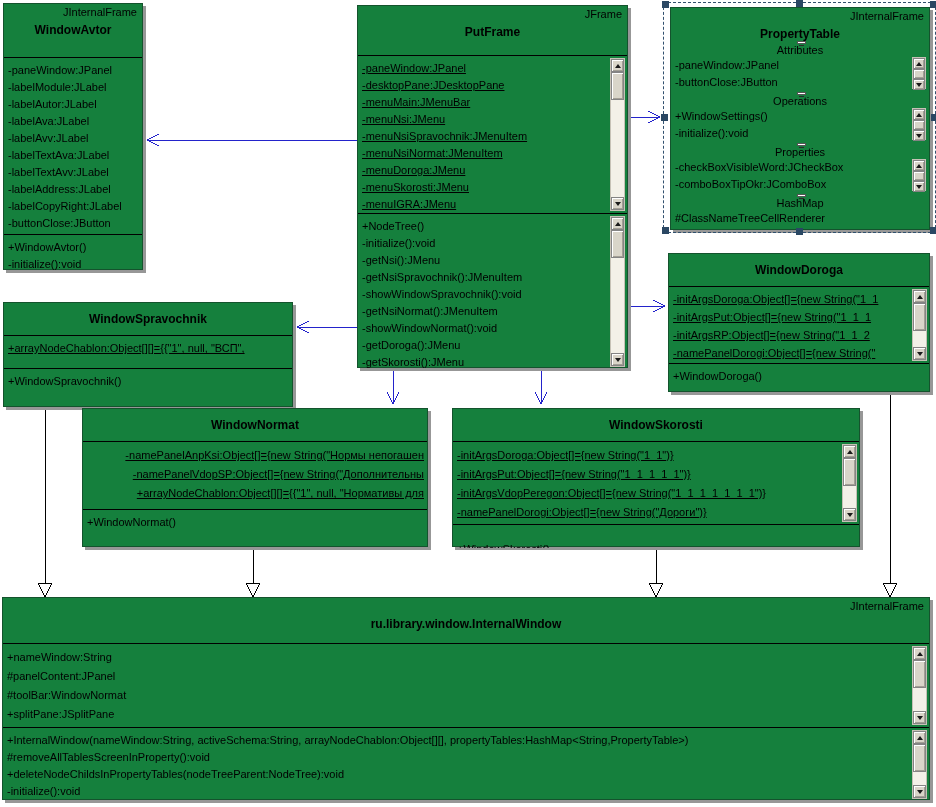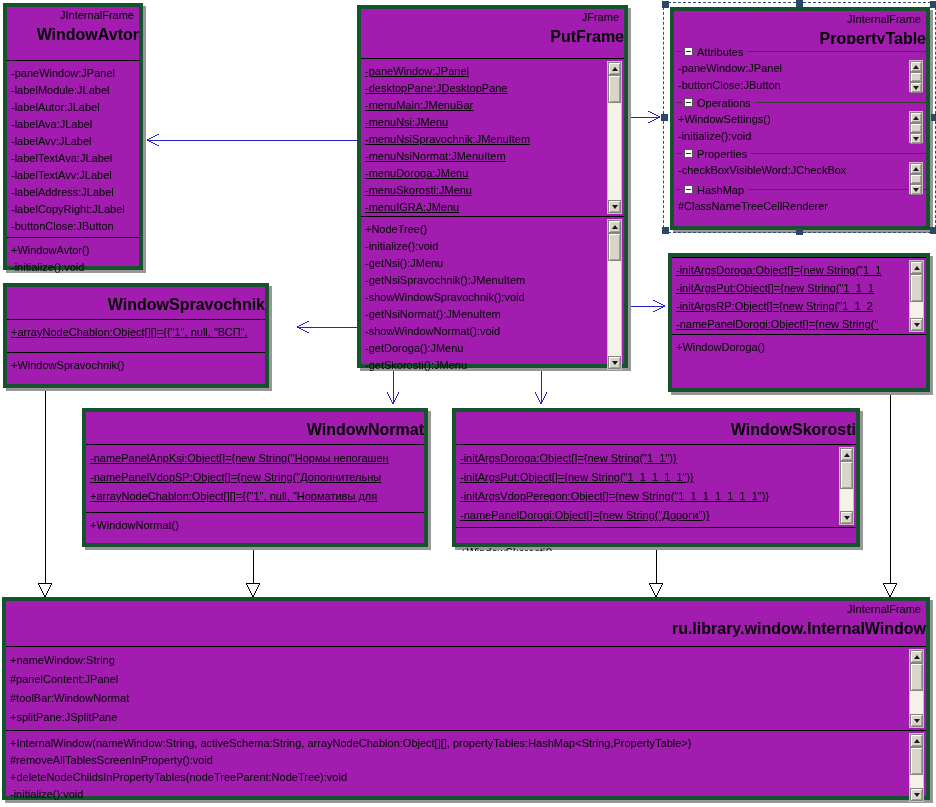--- a/index.html
+++ b/index.html
@@ -4,27 +4,27 @@
 <style>
   html,body { margin:0; padding:0; background:#fff; }
   #canvas {
     position:relative; width:936px; height:807px; overflow:hidden;
     background:#fff; font-family:"Liberation Sans", sans-serif; color:#000;
   }
   svg.overlay { position:absolute; left:0; top:0; z-index:1; }
 
   
   .uml-box {
-    position:absolute; box-sizing:border-box; background:#a21caf;
-    border:4px solid #14532d; box-shadow:3px 3px 0 #979797;
+    position:absolute; box-sizing:border-box; background:#15803d;
+    border:1px solid #14532d; box-shadow:3px 3px 0 #979797;
     font-size:11px; z-index:2;
   }
   .hdr { box-sizing:border-box; overflow:hidden; }
   .stereo { text-align:right; padding:2px 5px 0 0; height:14px; line-height:13px; white-space:nowrap; }
-  .cname  { text-align:right; font-weight:bold; font-size:16px; margin-top:3px; white-space:nowrap; overflow:hidden; }
+  .cname  { text-align:center; font-weight:bold; font-size:12px; margin-top:3px; white-space:nowrap; overflow:hidden; }
   .hdr.no-st .cname { margin-top:9px; }
   .sec {
     box-sizing:border-box; border-top:1px solid #000; position:relative;
     overflow:hidden; padding:4px 3px 0 4px;
   }
   .rows { overflow:hidden; }
   .row  { height:17px; line-height:16px; white-space:nowrap; overflow:hidden; }
   .u .row { text-decoration:underline; }
   .rh18 .row { height:18px; line-height:17px; }
   .rh19 .row { height:19px; line-height:18px; }
@@ -49,21 +49,21 @@
   .sb-track { flex:1 1 auto; }
   .vscroll.mini { position:absolute; width:14px; height:32px; top:1px; right:3px; bottom:auto; }
   .vscroll.mini .sb-btn { flex:0 0 11px; height:11px; }
   .vscroll.mini .sb-thumb { flex:0 0 10px; }
   .arr { width:0; height:0; border-left:3px solid transparent; border-right:3px solid transparent; }
   .arr.up { border-bottom:4px solid #1a1a1a; }
   .arr.down { border-top:4px solid #1a1a1a; }
 
   
   .ws-title { height:33px; overflow:hidden; }
-  .ws-group { display:flex; align-items:center; height:15px; padding-left:2px; }
+  .ws-group { display:flex; align-items:center; height:15px; padding-left:2px;flex-direction:column; }
   .gline { height:1px; background:#3c3c3c; }
   .gline.lead { width:6px; }
   .gline.grow { flex:1 1 auto; }
   .cicon { width:9px; height:9px; border:1px solid #545454; background:#fff; position:relative; margin:0 2px 0 2px; box-sizing:border-box; }
   .cicon::after { content:""; position:absolute; left:1px; right:1px; top:3px; height:1px; background:#2b2b2b; }
   .glabel { padding:0 4px 0 2px; white-space:nowrap; }
   .ws-rows { position:relative; padding:1px 20px 1px 4px; min-height:19px; }
 
   
   .selection {
@@ -251,20 +251,21 @@
     </div>
     <div class="ws-group">
       <span class="gline lead"></span>
       <span class="cicon"></span>
       <span class="glabel">Properties</span>
       <span class="gline grow"></span>
     </div>
     <div class="ws-rows">
       <div class="rows">
           <div class="row">-checkBoxVisibleWord:JCheckBox</div>
+          <div class="row">-comboBoxTipOkr:JComboBox</div>
         </div>
       <div class="vscroll mini">
           <div class="sb-btn">
             <span class="arr up"></span>
           </div>
           <div class="sb-thumb"></div>
           <div class="sb-btn">
             <span class="arr down"></span>
           </div>
         </div>
@@ -286,37 +287,40 @@
     <span class="handle" style="left:-2px;top:-2px;"></span>
     <span class="handle" style="left:132px;top:-3px;"></span>
     <span class="handle" style="right:-2px;top:-2px;"></span>
     <span class="handle" style="left:-3px;top:111px;"></span>
     <span class="handle" style="right:-3px;top:111px;"></span>
     <span class="handle" style="left:-2px;bottom:-2px;"></span>
     <span class="handle" style="left:132px;bottom:-3px;"></span>
     <span class="handle" style="right:-2px;bottom:-2px;"></span>
   </div>
 
-  <div class="uml-box" style="left:3px;top:283px;width:266px;height:105px;">
+  <div class="uml-box" style="left:3px;top:302px;width:290px;height:105px;">
     <div class="hdr no-st" style="height:32px;">
       <div class="cname">WindowSpravochnik</div>
     </div>
     <div class="sec" style="height:33px;">
       <div class="rows u">
           <div class="row">+arrayNodeChablon:Object[][]={{"1", null, "ВСП",</div>
         </div>
     </div>
     <div class="sec" style="height:40px;">
       <div class="rows">
           <div class="row">+WindowSpravochnik()</div>
         </div>
     </div>
   </div>
 
   <div class="uml-box" style="left:668px;top:253px;width:262px;height:139px;">
+    <div class="hdr no-st" style="height:32px;">
+      <div class="cname">WindowDoroga</div>
+    </div>
     <div class="sec pr rh18" style="height:77px;">
       <div class="rows u">
           <div class="row">-initArgsDoroga:Object[]={new String("1_1</div>
           <div class="row">-initArgsPut:Object[]={new String("1_1_1</div>
           <div class="row">-initArgsRP:Object[]={new String("1_1_2</div>
           <div class="row">-namePanelDorogi:Object[]={new String("</div>
         </div>
       <div class="vscroll">
           <div class="sb-btn">
             <span class="arr up"></span>
@@ -332,21 +336,21 @@
       <div class="rows">
           <div class="row">+WindowDoroga()</div>
         </div>
     </div>
   </div>
 
   <div class="uml-box" style="left:82px;top:408px;width:346px;height:139px;">
     <div class="hdr no-st" style="height:32px;">
       <div class="cname">WindowNormat</div>
     </div>
-    <div class="sec rh19" style="height:68px;">
+    <div class="sec rh19" style="height:68px;text-align:right;">
       <div class="rows u">
           <div class="row">-namePanelAnpKsi:Object[]={new String("Нормы непогашен</div>
           <div class="row">-namePanelVdopSP:Object[]={new String("Дополнительны</div>
           <div class="row">+arrayNodeChablon:Object[][]={{"1", null, "Нормативы для</div>
         </div>
     </div>
     <div class="sec" style="height:39px;">
       <div class="rows">
           <div class="row">+WindowNormat()</div>
         </div>

